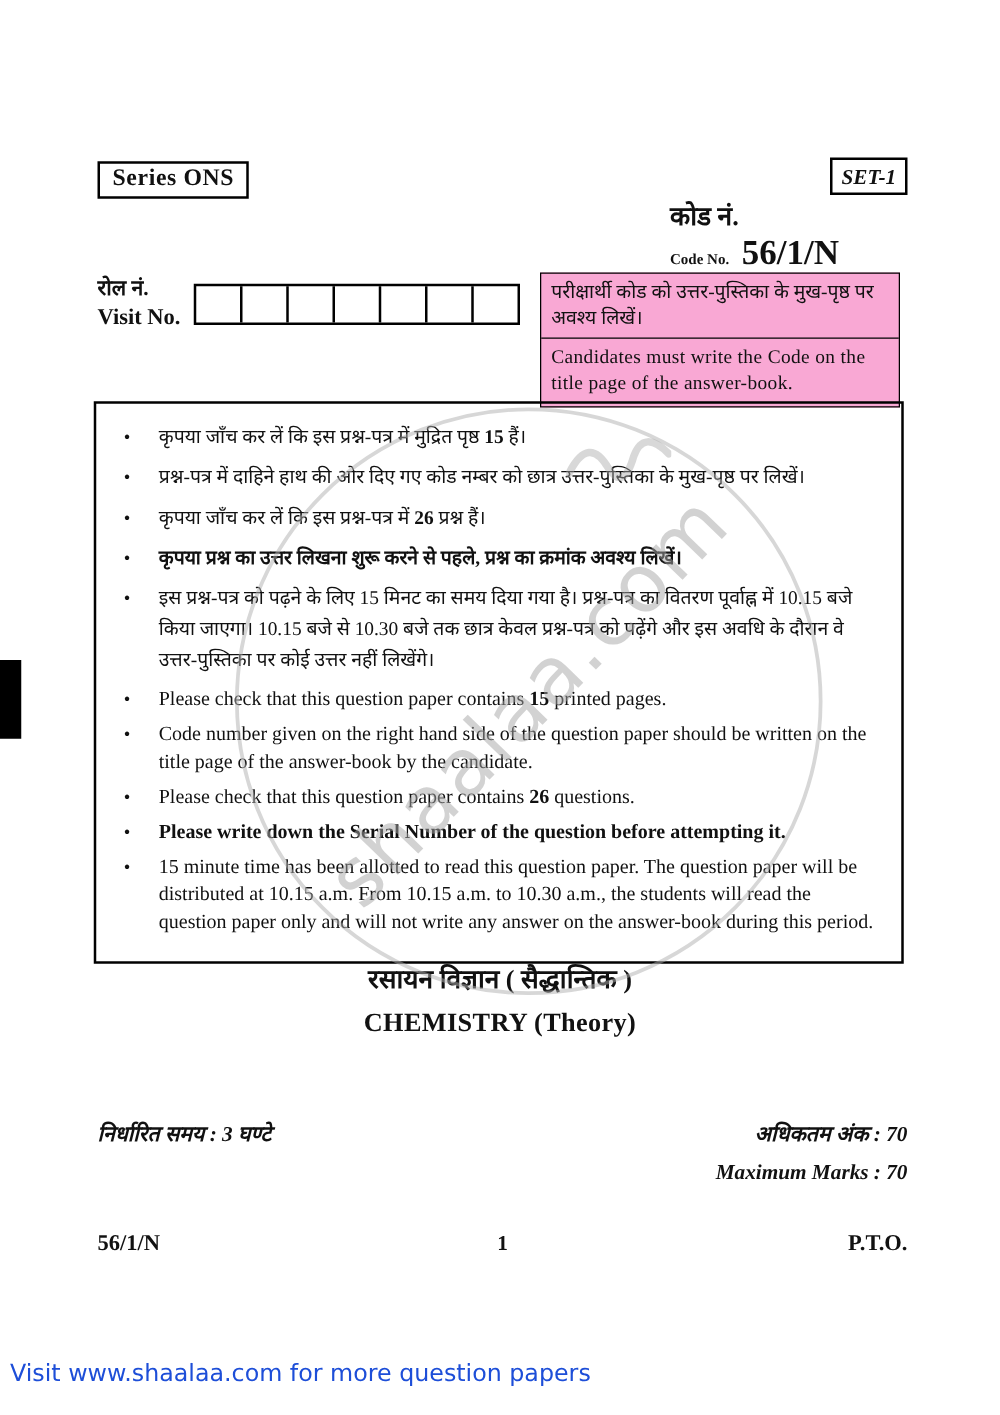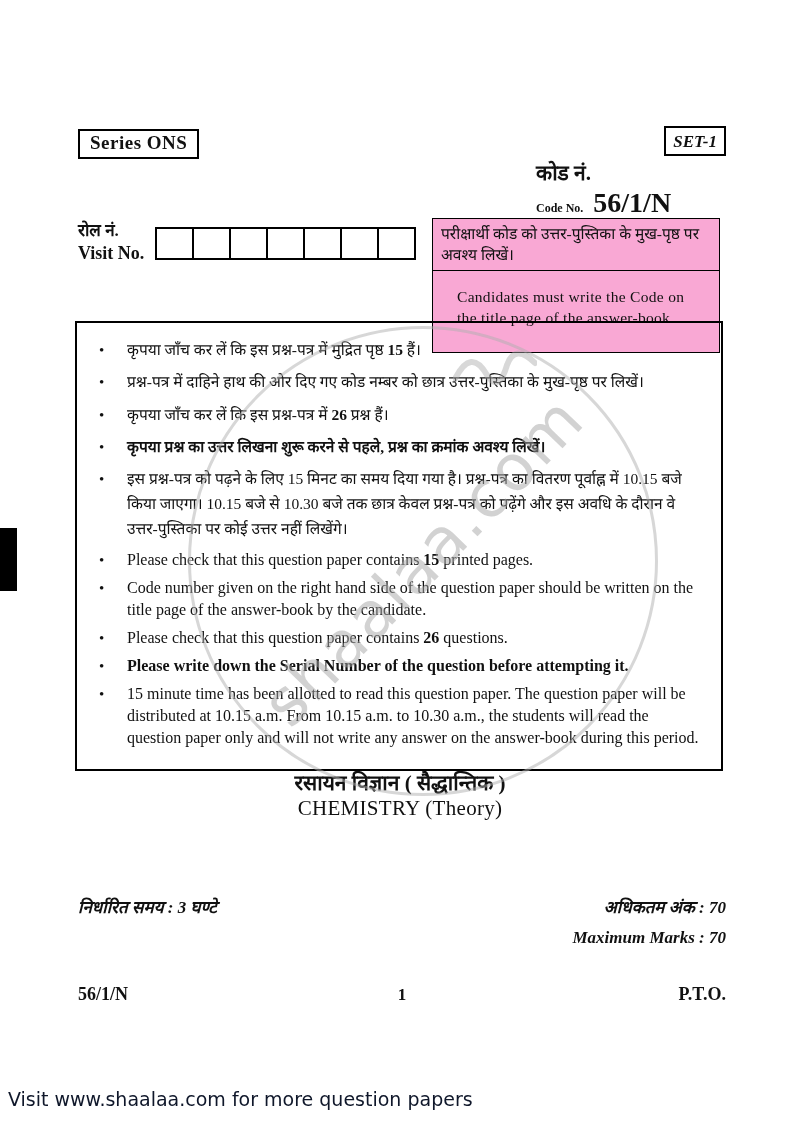--- a/index.html
+++ b/index.html
@@ -38,39 +38,39 @@
   .roll-cell{width:35px;height:29px;border-left:2px solid #000;}
   .roll-cell:first-child{border-left:none;}
   
   .note-box{
     position:absolute;left:432px;top:218px;width:270px;
     border:1.5px solid #000;padding:5px 8px 7px 8px;
     font-size:15.5px;line-height:1.35;background:#f9a8d4;
   }
   .note-hi{margin:0 0 4px 0;}
   .note-divider{border-top:1.2px solid #000;margin:4px -8px 5px -8px;}
-  .note-en{margin:16px;letter-spacing:.3px;}
+  .note-en{margin:0;letter-spacing:.3px;}
   
   .instr-box{
     position:absolute;left:75px;top:321px;width:614px;
     min-height:400px;
     border:2px solid #000;padding:14px 16px 14px 14px;
     background:transparent;
   }
   .instr-list{list-style:none;margin:0;padding:0;}
   .instr{display:flex;margin:0 0 6px 0;font-size:16px;line-height:1.38;}
   .instr.hi{font-size:15.5px;line-height:1.62;margin-bottom:7px;}
   .instr .marker{flex:0 0 28px;text-align:left;padding-left:8px;}
   .instr .marker::before{content:"\2022";font-size:15px;}
   .instr .txt{flex:1;}
   .instr b{font-weight:bold;}
   
   .title-block{position:absolute;left:0;top:768px;width:800px;text-align:center;}
   .title-hi{font-weight:bold;font-size:21px;}
-  .title-en{font-weight:normal;font-size:21px;letter-spacing:.3px;}
+  .title-en{font-weight:bold;font-size:21px;margin-top:10px;letter-spacing:.3px;}
   
   .meta-row{
     position:absolute;left:78px;top:893px;width:648px;
     display:flex;justify-content:space-between;
   }
   .meta-col{line-height:1.75;}
   .meta-col.right{text-align:right;}
   .meta-hi{font-weight:bold;font-style:italic;font-size:17px;}
   .meta-en{font-weight:bold;font-style:italic;font-size:17px;}
   
@@ -96,21 +96,21 @@
   }
   .watermark-swoosh{
     position:absolute;left:262px;top:16px;width:84px;height:40px;
     opacity:.45;
   }
   
   .side-tab{position:absolute;left:0;top:528px;width:17px;height:63px;background:#000;}
   .site-footer{
     position:absolute;left:8px;top:1088px;
     font-family:"DejaVu Sans", sans-serif;
-    font-size:19px;color:#0f172a;
+    font-size:19px;color:#1d4ed8;
   }
 </style>
 </head>
 <body>
 
 <div class="page">
 
   <div class="series-box">Series ONS</div>
   <div class="set-box">SET-1</div>
 

